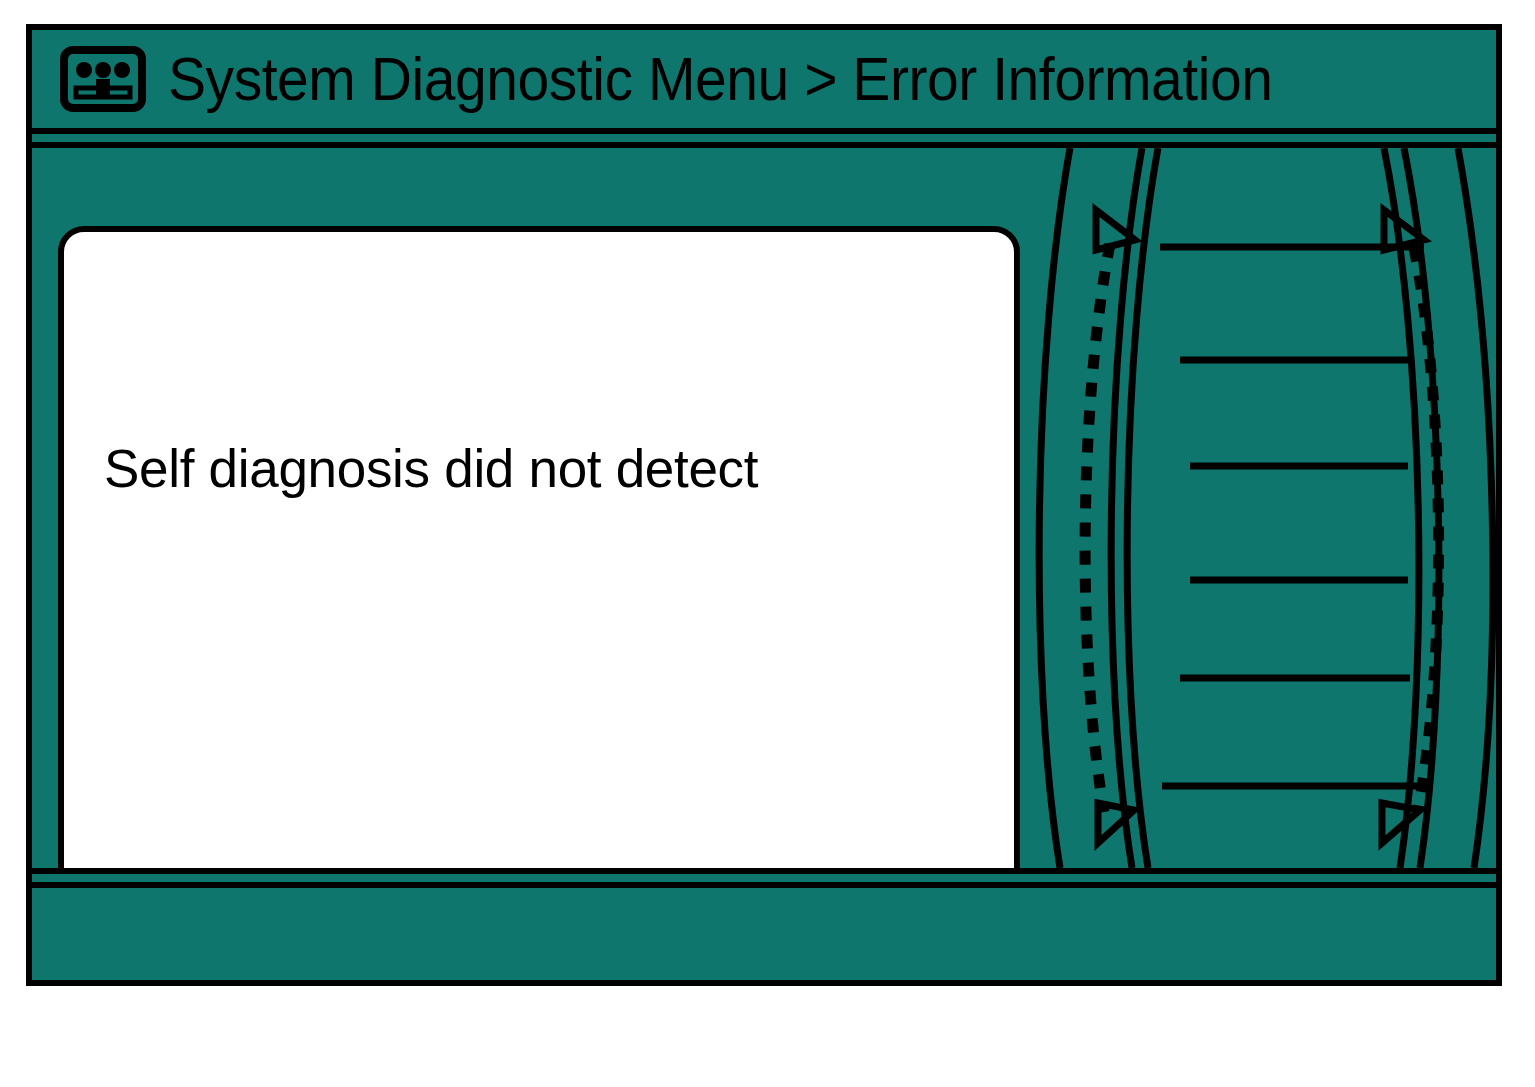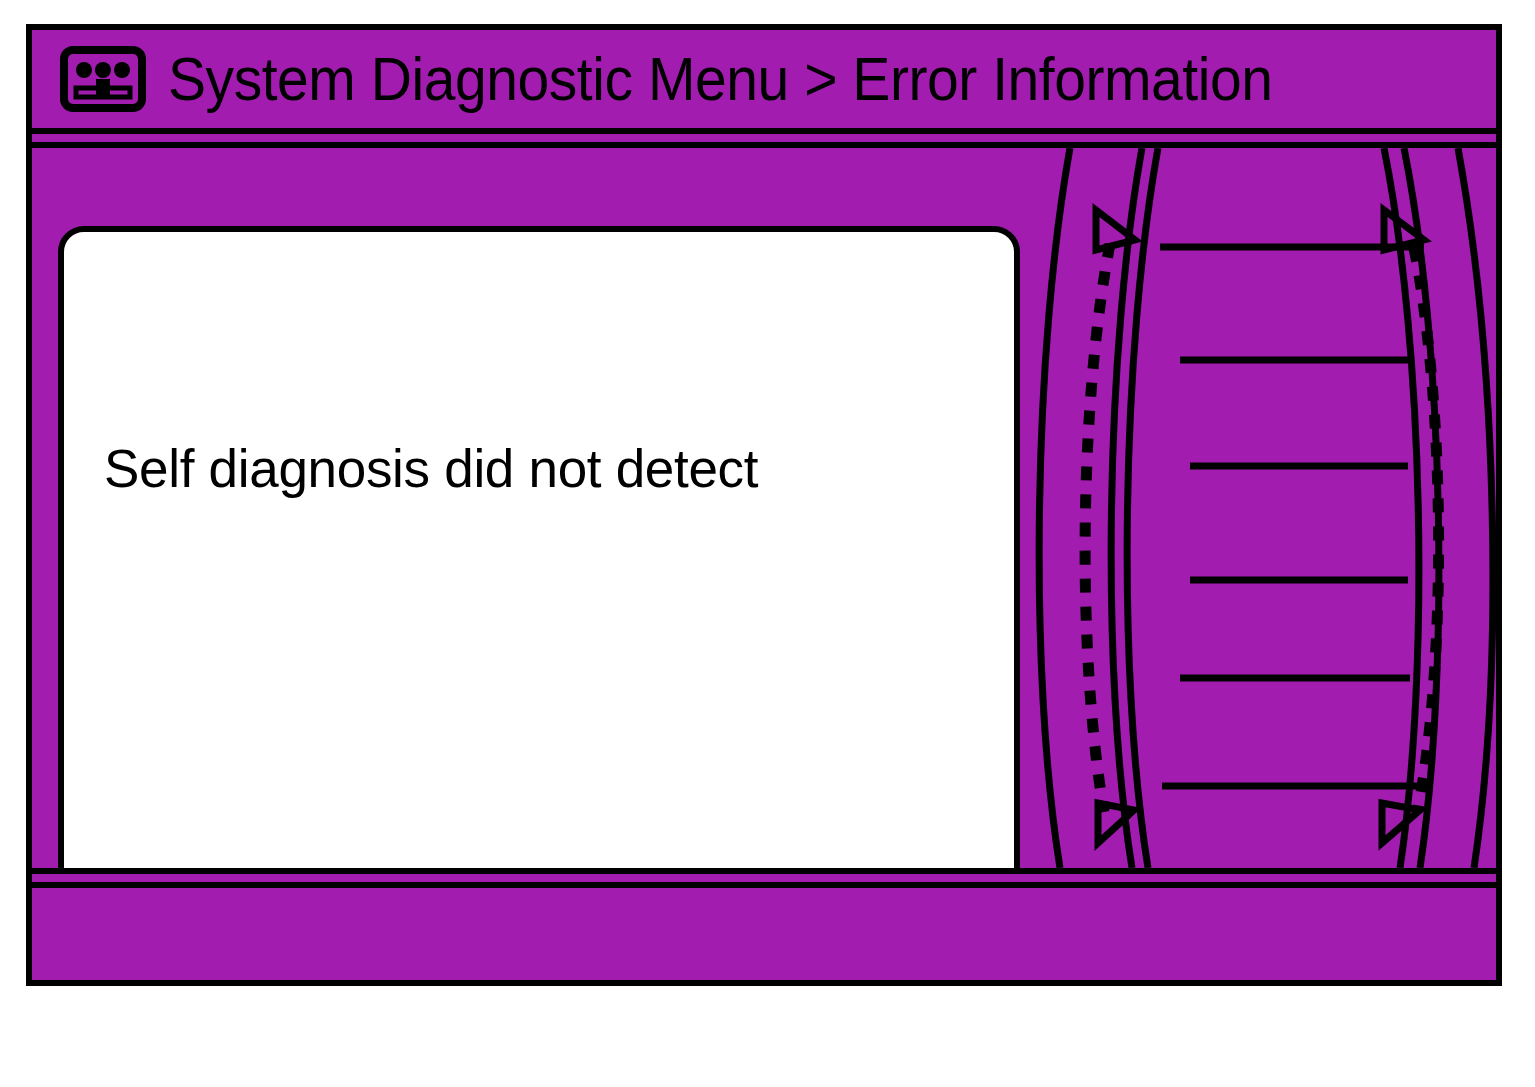--- a/index.html
+++ b/index.html
@@ -17,21 +17,21 @@
 
   
   #screen-frame {
     position: absolute;
     left: 26px;
     top: 24px;
     width: 1476px;
     height: 962px;
     border: 6px solid #000;
     box-sizing: border-box;
-    background: #a21caf;
+    background: #0f766e;
   }
 
   
   #header-bar {
     position: absolute;
     left: 0;
     top: 0;
     right: 0;
     height: 98px;
     display: flex;

